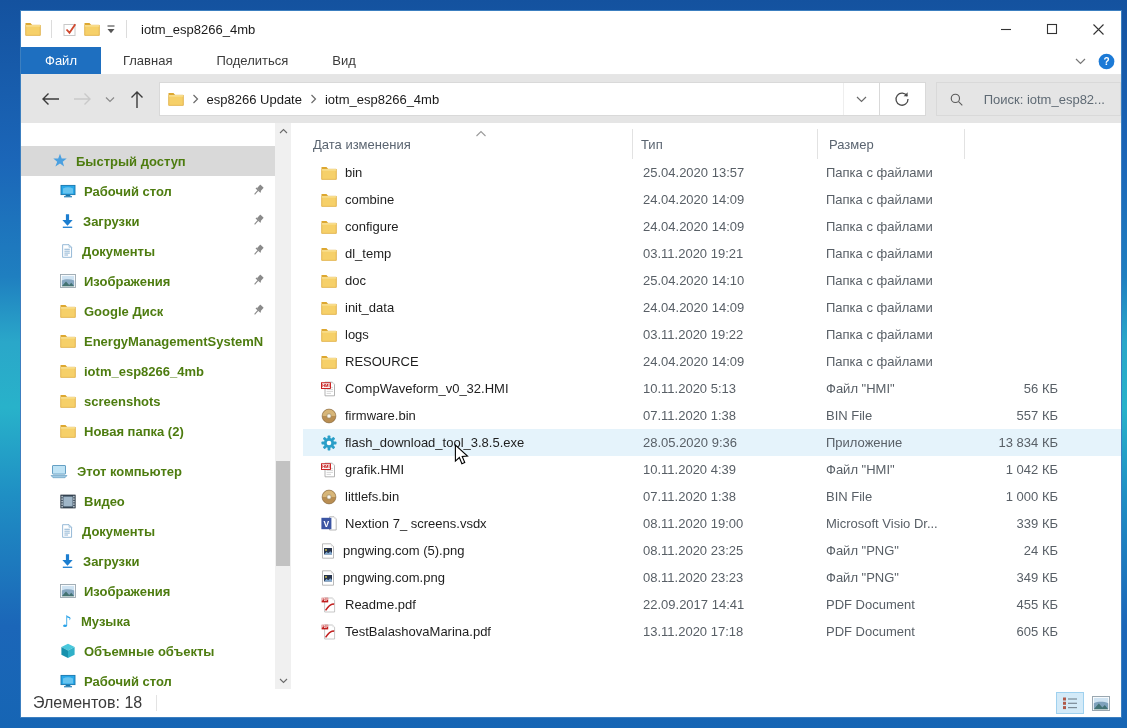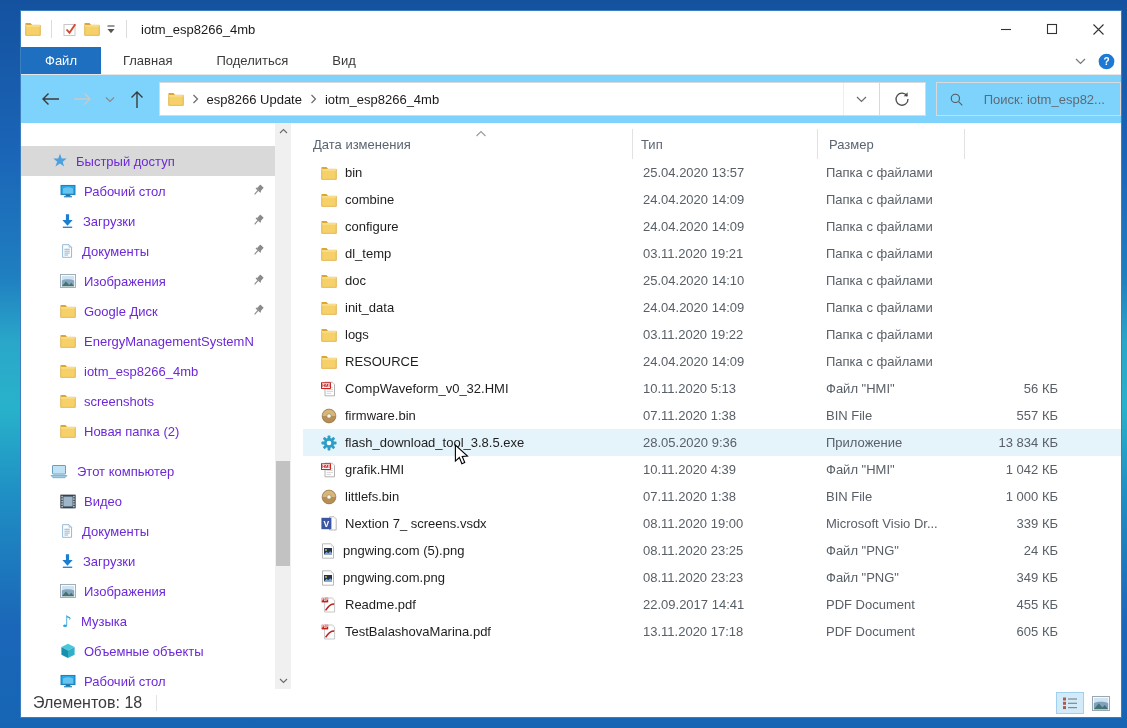--- a/index.html
+++ b/index.html
@@ -22,40 +22,40 @@
   .ficon svg { display:block; }
 
   
   .tabrow { height:28px; display:flex; align-items:stretch; background:#fff;
     border-bottom:1px solid #e6e6e6; position:relative; }
   .tab { font-size:13px; display:flex; align-items:center; padding:0 22px; color:#3b3b3b; }
   .tab.file { background:#1e6fc0; color:#fff; padding:0 24px; }
   .tabrow-right { position:absolute; right:6px; top:0; height:28px; display:flex; align-items:center; gap:12px; }
 
   
-  .navbar { height:48px; display:flex; align-items:center; background:#7dd3fc; }
+  .navbar { height:48px; display:flex; align-items:center; background:#e5e5e5; }
   .nav-btn { display:flex; align-items:center; justify-content:center; }
   .nav-back { margin-left:14px; width:32px; }
   .nav-fwd { width:32px; }
   .nav-hist { width:22px; }
   .nav-up { width:32px; margin-right:6px; }
   .addressbar { width:770px; height:34px; border:1px solid #d9d9d9; display:flex; align-items:center; background:#fff; }
   .addr-crumbs { display:flex; align-items:center; gap:8px; padding-left:8px; flex:1; overflow:hidden; }
   .crumb { font-size:13px; color:#1a1a1a; white-space:nowrap; }
   .addr-dd { width:36px; height:100%; display:flex; align-items:center; justify-content:center; border-left:1px solid #eee; }
   .addr-refresh { width:46px; height:100%; display:flex; align-items:center; justify-content:center; border-left:1px solid #d9d9d9; }
   .searchbox { width:186px; height:34px; border:1px solid #d9d9d9; margin-left:10px; display:flex; align-items:center; gap:10px; padding-left:12px; }
   .search-text { font-size:13px; color:#5f6a74; white-space:nowrap; overflow:hidden;padding-left:10px; }
 
   
   .content { flex:1; display:flex; position:relative; overflow:hidden; background:#fff; }
 
   
   .sidebar { width:254px; padding-top:23px; position:relative; overflow:hidden; }
-  .side-row { height:30px; display:flex; align-items:center; position:relative; font-size:13px; color:#6d28d9; white-space:nowrap; }
+  .side-row { height:30px; display:flex; align-items:center; position:relative; font-size:13px; color:#4d7c0f; white-space:nowrap;font-weight:bold; }
   .side-row .lbl { overflow:hidden; text-overflow:clip; }
   .side-row.section { padding-left:29px; gap:9px; }
   .side-row.child { padding-left:39px; gap:8px; }
   .side-row.selected { background:#d9d9d9; }
   .side-row .pin { position:absolute; right:10px; top:7px; }
   .side-gap { height:10px; }
 
   .side-scroll { width:16px; background:#f0f0f0; position:relative; }
   .sb-arrow { position:absolute; left:0; width:16px; height:16px; display:flex; align-items:center; justify-content:center; }
   .sb-up { top:0; } .sb-down { bottom:0; }

